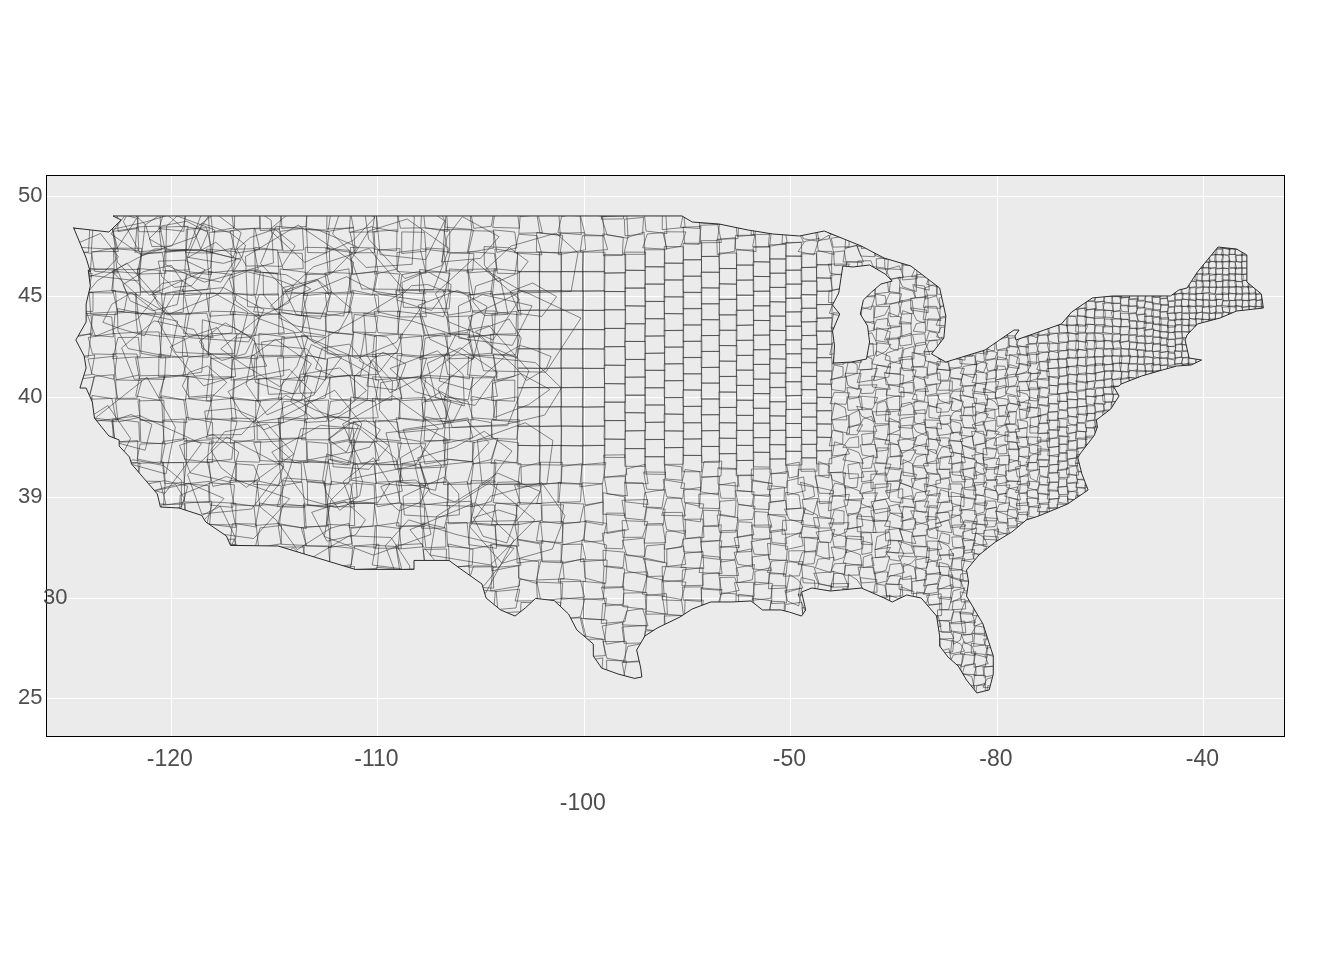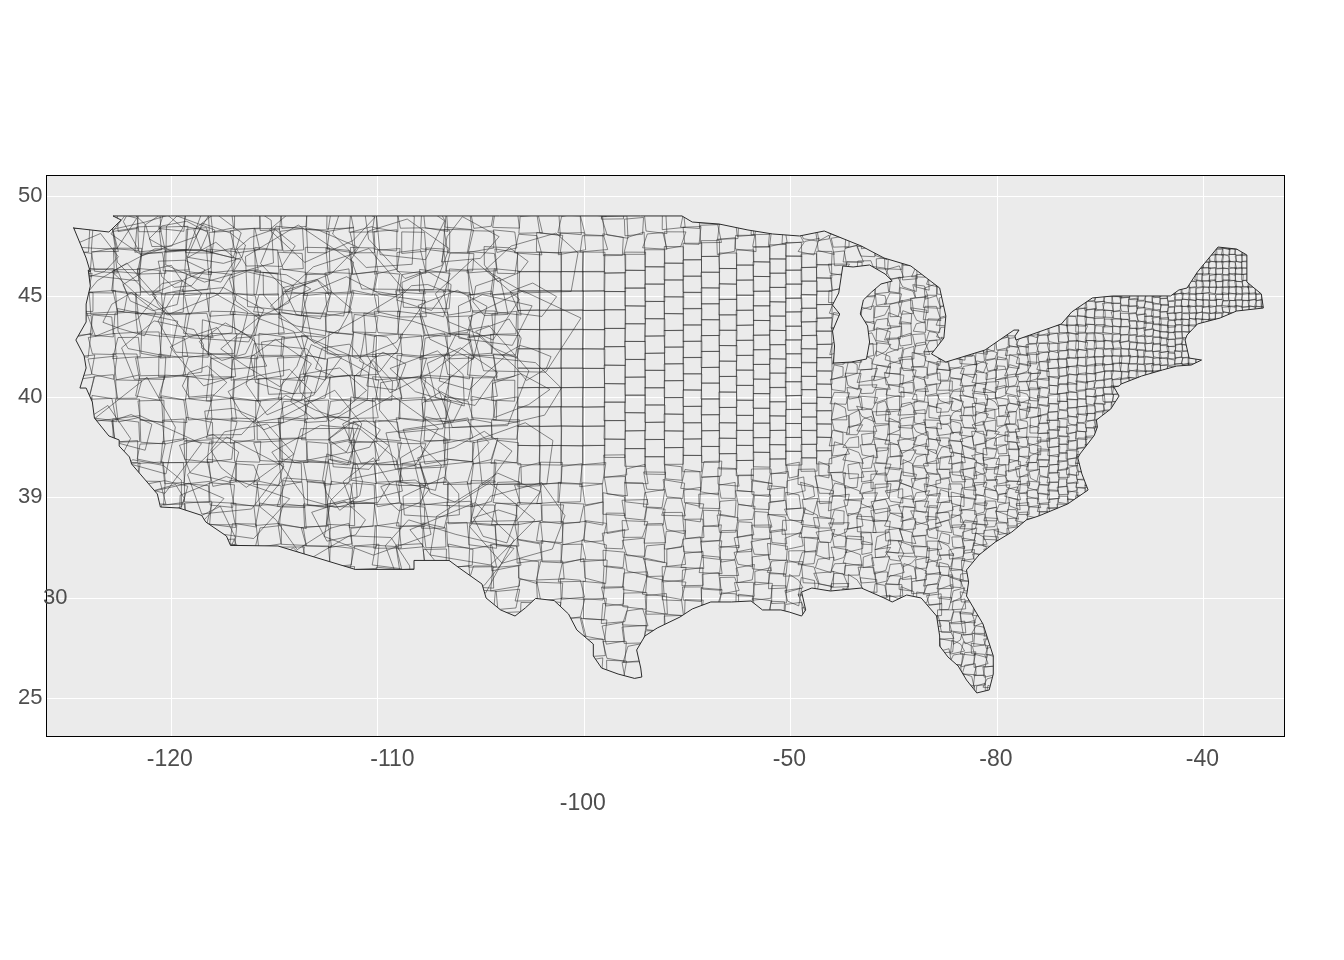--- a/index.html
+++ b/index.html
@@ -211,21 +211,21 @@
           <path d="M318.7 344.7 L298.4 326.5 L265.1 337.5 L280.4 366.5 L308.7 360.3 Z"></path>
           <path d="M188.8 82.9 L169.1 66.5 L140.1 82.3 L143.6 100.3 L173.7 106.4 Z"></path>
           <path d="M198.5 69.0 L184.0 57.3 L155.5 47.4 L140.5 81.5 L176.7 87.7 L194.9 81.9 Z"></path>
           <path d="M404.4 108.8 L381.0 95.7 L355.5 106.8 L357.0 131.7 L402.4 133.2 Z"></path>
         </g>
         <path d="M26.8 52.2 L62.0 56.2 L74.3 44.2 L66.1 40.1 L123.9 40.1 L206.5 40.1 L330.4 40.1 L453.3 40.1 L594.7 40.1 L636.0 40.1 L646.3 46.2 L673.2 48.2 L702.1 54.2 L726.9 58.2 L753.7 60.2 L778.5 55.2 L815.7 70.3 L838.4 82.3 L865.2 90.3 L894.1 112.4 L900.3 140.5 L898.3 162.6 L885.9 178.6 L900.3 186.7 L939.6 174.6 L968.5 154.6 L973.6 154.6 L969.5 160.6 L970.5 164.6 L1016.0 148.5 L1026.3 136.5 L1047.0 122.4 L1067.6 120.4 L1125.4 120.4 L1133.7 114.4 L1141.9 112.4 L1152.3 96.3 L1172.9 71.3 L1191.5 73.3 L1201.8 79.3 L1201.8 106.4 L1216.3 118.4 L1218.3 132.5 L1191.5 135.5 L1175.0 142.5 L1152.3 148.5 L1141.9 159.6 L1139.9 164.6 L1144.0 182.7 L1156.4 184.7 L1146.1 189.7 L1131.6 190.7 L1117.2 194.7 L1096.5 200.7 L1075.9 208.7 L1073.8 210.8 L1068.6 211.8 L1073.8 220.8 L1065.5 233.8 L1051.1 244.9 L1052.1 251.9 L1049.0 260.3 L1034.6 279.0 L1032.5 283.0 L1036.6 299.1 L1042.8 315.1 L1022.2 329.2 L993.3 341.2 L980.9 345.2 L966.4 357.3 L949.9 367.3 L933.4 380.4 L921.0 395.4 L923.1 407.5 L921.0 421.5 L937.5 449.6 L947.8 481.7 L947.8 499.8 L943.7 515.8 L931.3 518.8 L921.0 505.8 L912.7 491.8 L902.4 482.7 L894.1 471.7 L894.1 461.6 L891.0 441.6 L875.6 423.5 L861.1 420.5 L846.6 427.5 L838.4 423.5 L815.7 413.5 L795.0 415.5 L784.7 416.5 L766.1 413.5 L755.8 417.5 L759.9 435.5 L755.8 441.6 L743.4 437.6 L735.1 435.5 L716.6 435.5 L705.2 426.5 L685.6 427.5 L664.9 427.5 L646.3 434.5 L634.0 442.6 L611.2 453.6 L598.9 461.6 L590.6 475.7 L594.7 493.8 L595.8 502.8 L588.5 504.2 L572.0 499.8 L555.5 493.8 L547.2 481.7 L547.2 469.7 L530.7 455.6 L522.4 439.6 L508.0 426.1 L489.4 423.9 L479.1 433.5 L468.8 441.6 L454.3 435.5 L439.8 423.5 L435.7 409.5 L413.0 393.4 L402.7 385.8 L367.6 385.8 L367.6 394.8 L308.7 394.8 L231.3 371.3 L183.8 370.7 L179.7 361.3 L159.0 347.2 L154.9 340.6 L132.2 333.2 L113.6 332.2 L110.5 319.1 L84.7 289.0 L82.6 282.0 L72.3 271.0 L72.3 264.9 L62.0 260.9 L47.5 242.9 L45.4 226.8 L39.2 212.8 L33.0 212.8 L39.2 192.7 L37.2 180.6 L28.9 164.6 L39.2 146.5 L39.2 128.5 L43.4 110.4 L41.3 94.3 L43.4 96.3 L39.2 82.3 L26.8 52.2 Z M787.8 187.7 L805.4 186.7 L820.8 183.7 L823.9 166.6 L821.9 150.5 L814.6 138.5 L817.7 124.4 L826.0 116.4 L835.3 108.4 L846.6 105.4 L839.4 98.3 L823.9 89.3 L807.4 91.3 L797.1 90.3 L793.0 117.4 L786.8 129.5 L794.0 138.5 L786.8 155.6 L788.8 170.6 L787.8 187.7 Z" fill-rule="evenodd" style="stroke-width:1.0"></path>
       </svg>
     </div>
 
 <span class="tick-label-x" style="left: 169.9px; top: 745px;">-120</span>
-    <span class="tick-label-x" style="left: 376.4px; top: 745px; margin-left: 16px;">-110</span>
+    <span class="tick-label-x" style="left: 376.4px; top: 745px;">-110</span>
     <span class="tick-label-x" style="left: 582.9px; top: 745px; margin-top: 44px;">-100</span>
     <span class="tick-label-x" style="left: 789.4px; top: 745px;">-50</span>
     <span class="tick-label-x" style="left: 995.9px; top: 745px;">-80</span>
     <span class="tick-label-x" style="left: 1202.4px; top: 745px;">-40</span>
     <span class="tick-label-y" style="left: 18px; top: 696.857px;">25</span>
     <span class="tick-label-y" style="left: 18px; top: 596.5px; margin-left: 25px;">30</span>
     <span class="tick-label-y" style="left: 18px; top: 496.143px;">39</span>
     <span class="tick-label-y" style="left: 18px; top: 395.786px;">40</span>
     <span class="tick-label-y" style="left: 18px; top: 295.429px;">45</span>
     <span class="tick-label-y" style="left: 18px; top: 195.071px;">50</span>

